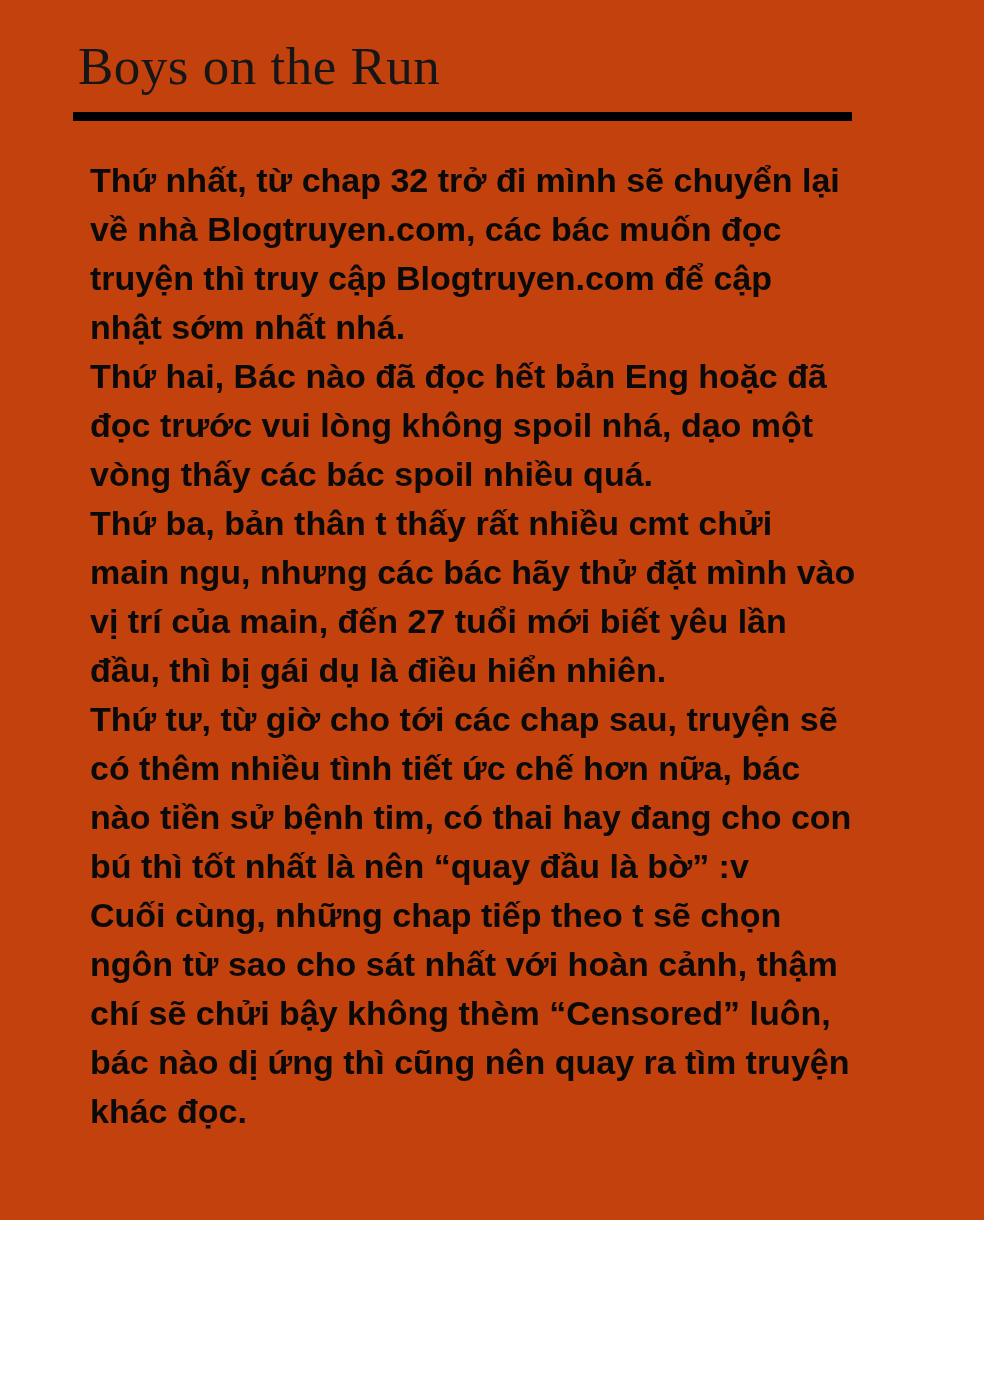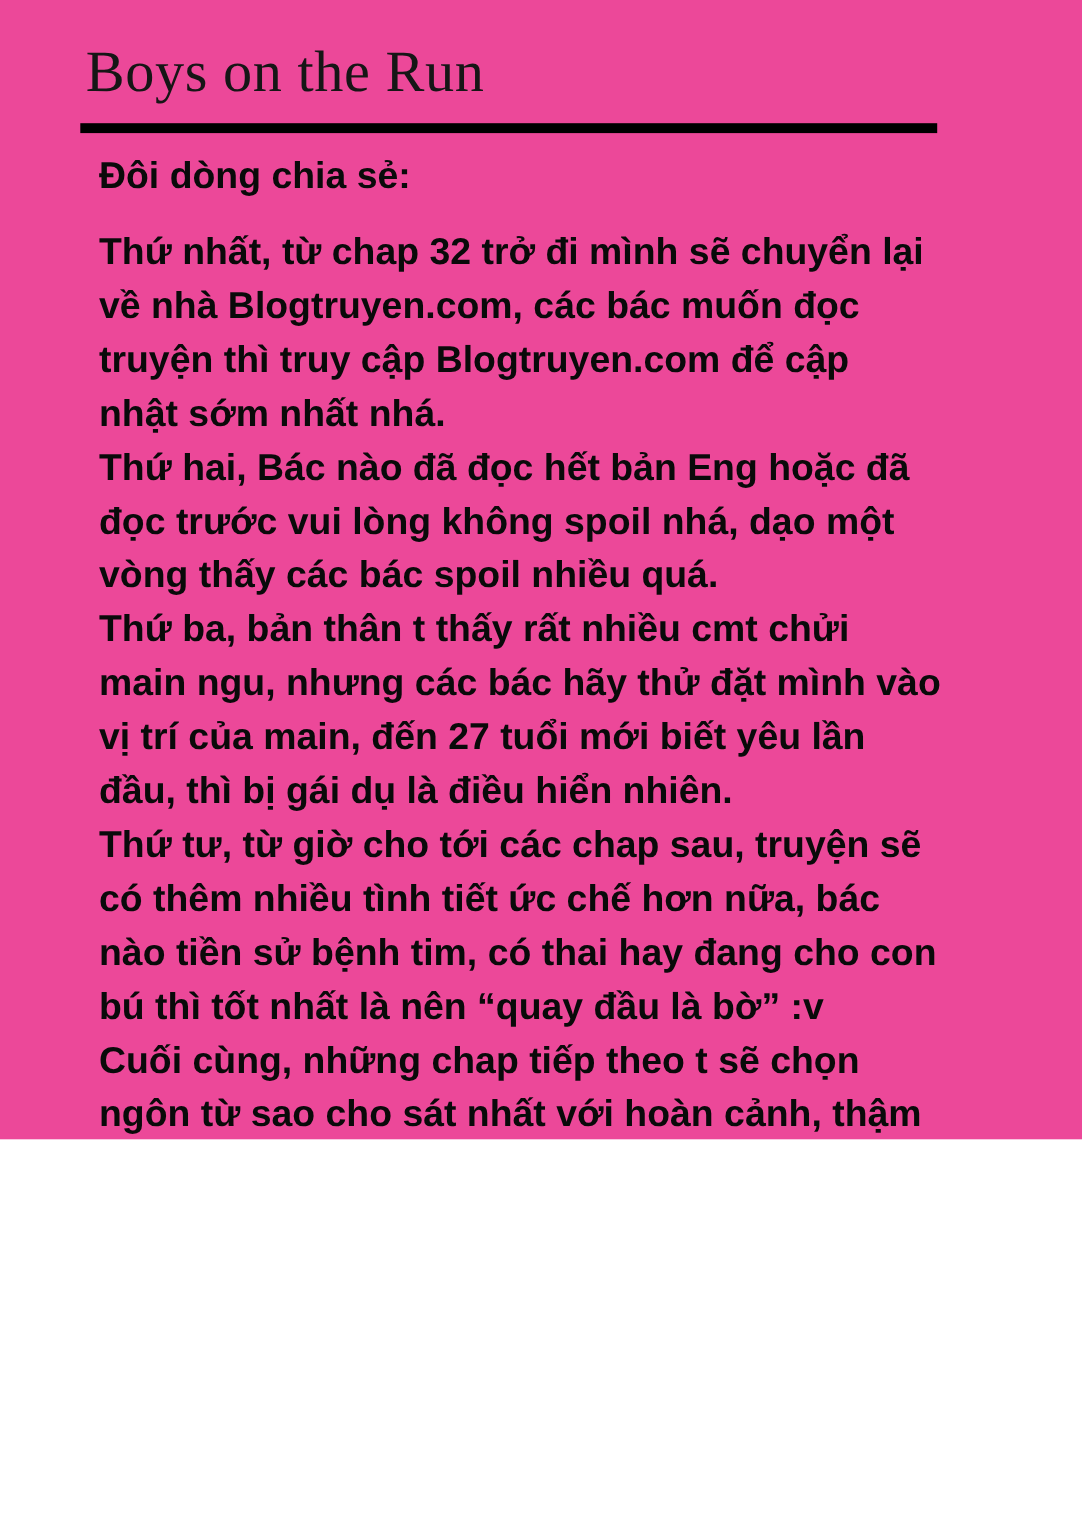--- a/index.html
+++ b/index.html
@@ -3,22 +3,22 @@
 <meta charset="utf-8">
 <style>
   html, body {
     margin: 0;
     padding: 0;
     background: #ffffff;
   }
   .page {
     position: relative;
     width: 984px;
-    height: 1036px;
-    background: #ec4899;
+    height: 1220px;
+    background: #c2410c;
     color: #000000;
     overflow: hidden;
     font-family: "Liberation Sans", "DejaVu Sans", sans-serif;
   }
   .title {
     position: absolute;
     left: 78px;
     top: 35px;
     margin: 0;
     font-family: "Liberation Serif", "DejaVu Serif", serif;
@@ -67,21 +67,20 @@
 </head>
 <body>
 
 <div class="page">
 
   <h1 class="title">Boys on the Run</h1>
 
   <div class="divider"></div>
 
   <div class="notes">
-    <div class="notes-heading">Đôi dòng chia sẻ:</div>
     <div class="notes-body">Thứ nhất, từ chap 32 trở đi mình sẽ chuyển lại
 về nhà Blogtruyen.com, các bác muốn đọc
 truyện thì truy cập Blogtruyen.com để cập
 nhật sớm nhất nhá.
 Thứ hai, Bác nào đã đọc hết bản Eng hoặc đã
 đọc trước vui lòng không spoil nhá, dạo một
 vòng thấy các bác spoil nhiều quá.
 Thứ ba, bản thân t thấy rất nhiều cmt chửi
 main ngu, nhưng các bác hãy thử đặt mình vào
 vị trí của main, đến 27 tuổi mới biết yêu lần

